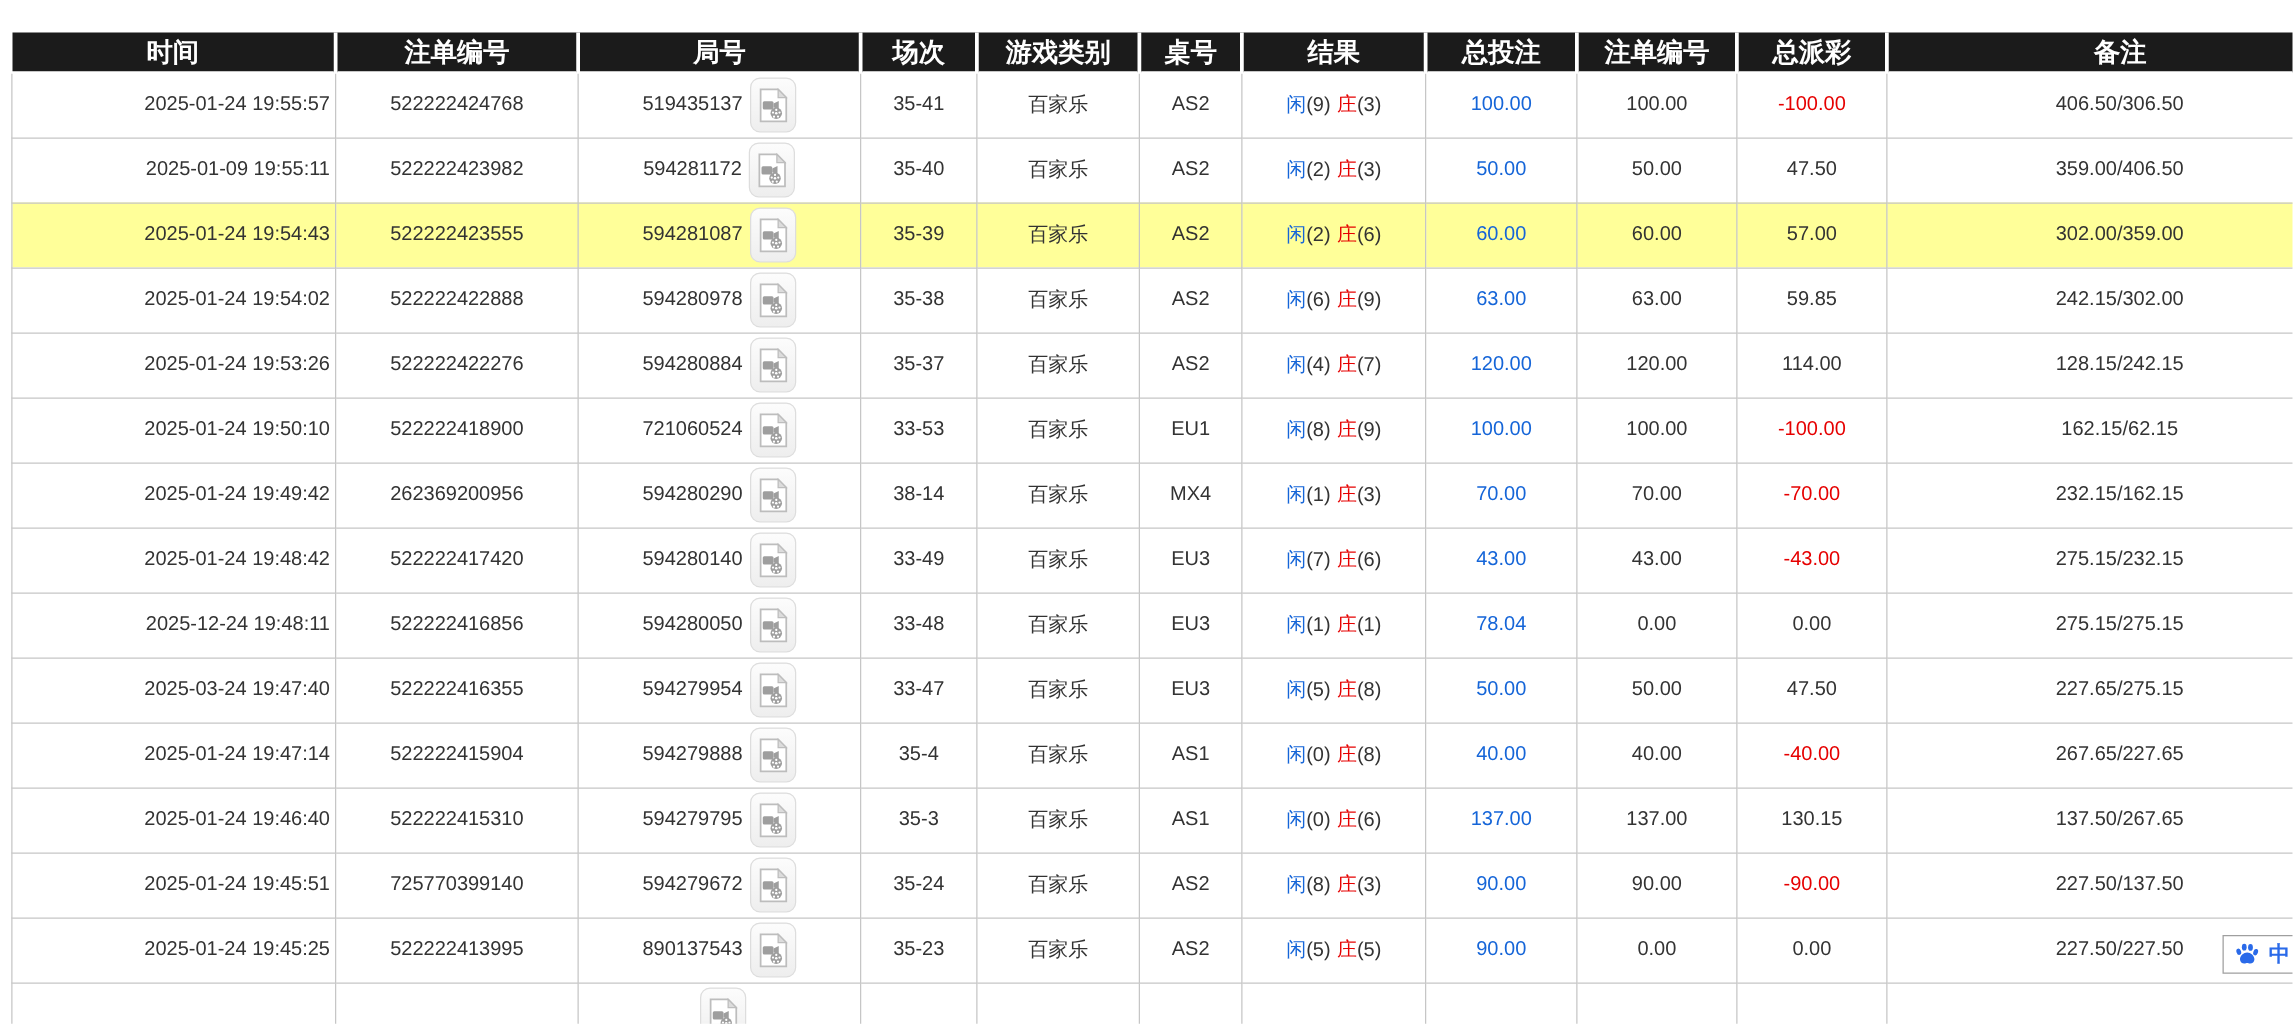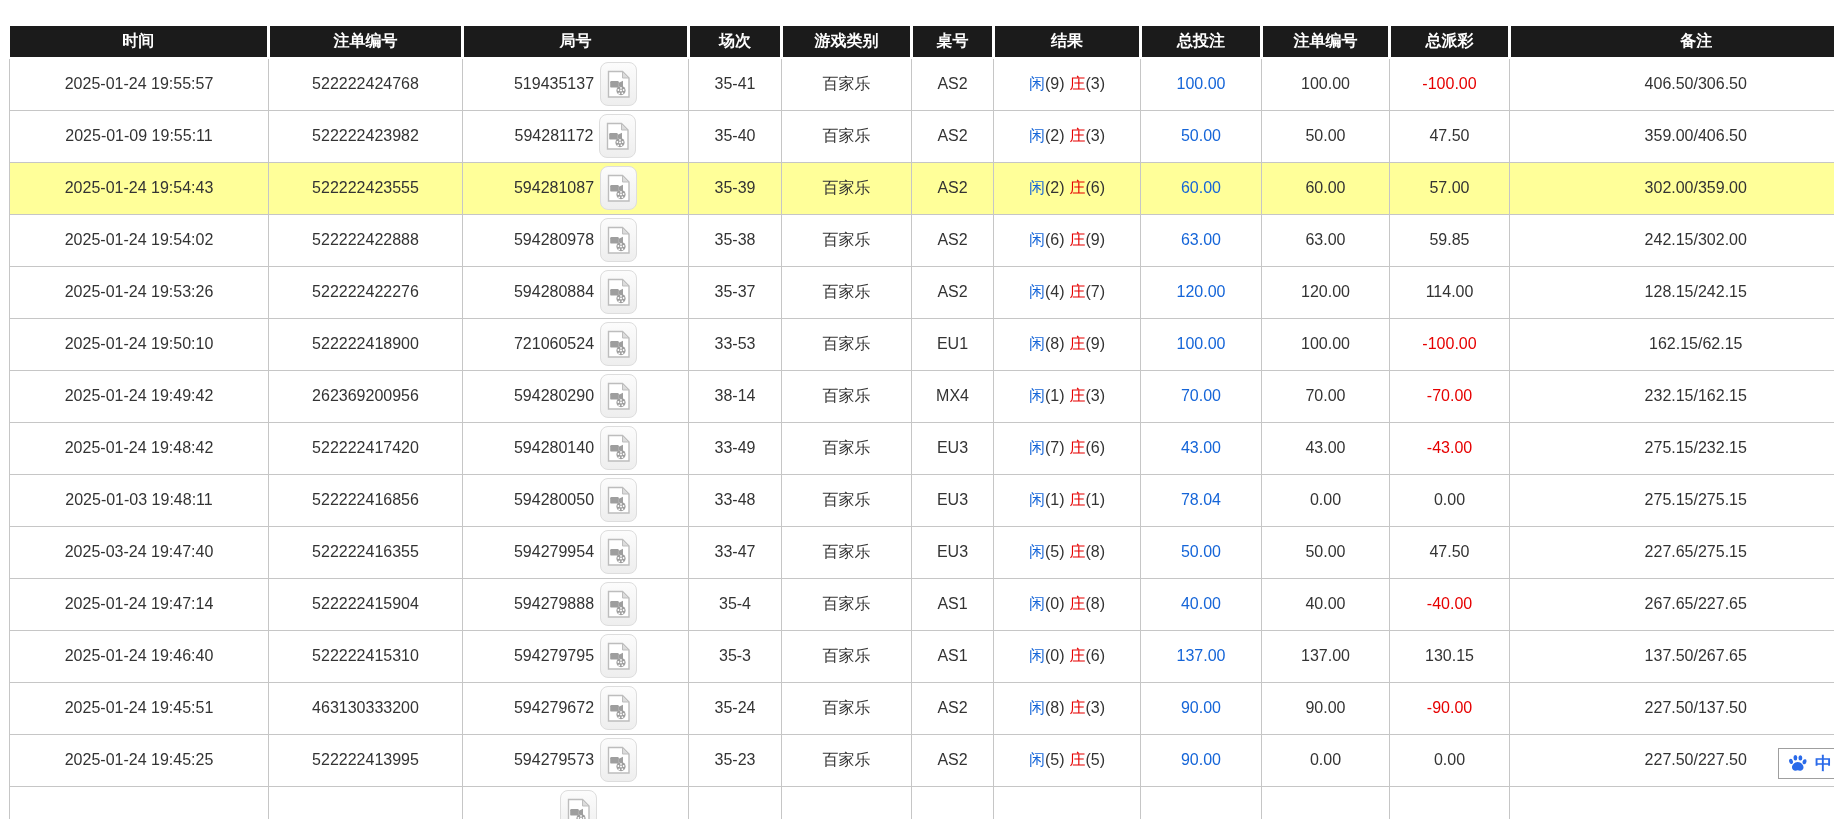--- a/index.html
+++ b/index.html
@@ -11,30 +11,30 @@
   }
   *{box-sizing:border-box;}
   html,body{margin:0;padding:0;}
   body{
     width:1834px;height:819px;overflow:hidden;background:#fff;position:relative;
     font-family:"Liberation Sans","DejaVu Sans",sans-serif;color:#333;
   }
   .table-wrap{position:absolute;left:9px;top:26px;width:1872px;}
   table{border-collapse:collapse;table-layout:fixed;width:1872px;}
   th{
-    background:var(--header-bg,#1b1b1b);color:#fff;font-weight:bold;font-size:16px;
+    background:var(--header-bg,#1b1b1b);color:#fff;font-weight:bold;font-size:21px;
     height:32px;border-right:3px solid #fff;border-bottom:2px solid #fff;
     padding:0;
   }
   th:last-child{border-right:none;}
   td{
     height:52px;border-bottom:1px solid var(--grid-gray);border-right:1px solid var(--grid-gray);
     text-align:center;font-size:16px;padding:0 4px;background:#fff;white-space:nowrap;
   }
-  td:first-child{border-left:1px solid var(--grid-gray);}
+  td:first-child{border-left:1px solid var(--grid-gray);text-align:right;}
   td:last-child{border-right:none;}
   tr.highlight td{background:var(--highlight-row,#ffff99);}
   .blue{color:var(--link-blue,#1565d8);}
   .red{color:var(--negative-red,#e60000);}
   .banker-label{margin-left:5px;}
   .round-cell span{vertical-align:middle;}
   .video-btn{
     display:inline-flex;align-items:center;justify-content:center;vertical-align:middle;
     width:37px;height:44px;margin-left:6px;border:1px solid #ddd;border-radius:8px;
     background:linear-gradient(#fcfcfc,#eee);cursor:pointer;padding:0;
@@ -322,21 +322,21 @@
     <td>EU3</td>
     <td>
       <span class="blue">闲</span><span>(7)</span><span class="red banker-label">庄</span><span>(6)</span>
     </td>
     <td class="blue">43.00</td>
     <td>43.00</td>
     <td class="red">-43.00</td>
     <td>275.15/232.15</td>
   </tr>
         <tr>
-    <td>2025-01-03 19:48:11</td>
+    <td>2025-12-24 19:48:11</td>
     <td>522222416856</td>
     <td class="round-cell">
       <span>594280050</span><button class="video-btn">
               <svg width="25" height="29" viewBox="0 0 25 29">
         <path d="M2.5 1.5 h14 l6.5 6.5 v19 h-20.5 z" fill="#ffffff" stroke="#bdbdbd" stroke-width="1.4"></path>
         <path d="M16.5 1.5 l6.5 6.5 h-6.5 z" fill="#dcdcdc" stroke="#bdbdbd" stroke-width="1"></path>
         <rect x="4.2" y="11" width="8.6" height="6.6" rx="1.2" fill="#9e9e9e"></rect>
         <polygon points="12.8,12.8 17,10.8 17,17.8 12.8,15.8" fill="#9e9e9e"></polygon>
         <circle cx="15" cy="20.6" r="4.6" fill="#9e9e9e"></circle>
         <circle cx="15" cy="20.6" r="1" fill="#ffffff"></circle>
@@ -447,21 +447,21 @@
     <td>
       <span class="blue">闲</span><span>(0)</span><span class="red banker-label">庄</span><span>(6)</span>
     </td>
     <td class="blue">137.00</td>
     <td>137.00</td>
     <td>130.15</td>
     <td>137.50/267.65</td>
   </tr>
         <tr>
     <td>2025-01-24 19:45:51</td>
-    <td>463130333200</td>
+    <td>725770399140</td>
     <td class="round-cell">
       <span>594279672</span><button class="video-btn">
               <svg width="25" height="29" viewBox="0 0 25 29">
         <path d="M2.5 1.5 h14 l6.5 6.5 v19 h-20.5 z" fill="#ffffff" stroke="#bdbdbd" stroke-width="1.4"></path>
         <path d="M16.5 1.5 l6.5 6.5 h-6.5 z" fill="#dcdcdc" stroke="#bdbdbd" stroke-width="1"></path>
         <rect x="4.2" y="11" width="8.6" height="6.6" rx="1.2" fill="#9e9e9e"></rect>
         <polygon points="12.8,12.8 17,10.8 17,17.8 12.8,15.8" fill="#9e9e9e"></polygon>
         <circle cx="15" cy="20.6" r="4.6" fill="#9e9e9e"></circle>
         <circle cx="15" cy="20.6" r="1" fill="#ffffff"></circle>
         <circle cx="15" cy="17.9" r="0.9" fill="#ffffff"></circle>
@@ -480,21 +480,21 @@
     </td>
     <td class="blue">90.00</td>
     <td>90.00</td>
     <td class="red">-90.00</td>
     <td>227.50/137.50</td>
   </tr>
         <tr>
     <td>2025-01-24 19:45:25</td>
     <td>522222413995</td>
     <td class="round-cell">
-      <span>594279573</span><button class="video-btn">
+      <span>890137543</span><button class="video-btn">
               <svg width="25" height="29" viewBox="0 0 25 29">
         <path d="M2.5 1.5 h14 l6.5 6.5 v19 h-20.5 z" fill="#ffffff" stroke="#bdbdbd" stroke-width="1.4"></path>
         <path d="M16.5 1.5 l6.5 6.5 h-6.5 z" fill="#dcdcdc" stroke="#bdbdbd" stroke-width="1"></path>
         <rect x="4.2" y="11" width="8.6" height="6.6" rx="1.2" fill="#9e9e9e"></rect>
         <polygon points="12.8,12.8 17,10.8 17,17.8 12.8,15.8" fill="#9e9e9e"></polygon>
         <circle cx="15" cy="20.6" r="4.6" fill="#9e9e9e"></circle>
         <circle cx="15" cy="20.6" r="1" fill="#ffffff"></circle>
         <circle cx="15" cy="17.9" r="0.9" fill="#ffffff"></circle>
         <circle cx="17.6" cy="20" r="0.9" fill="#ffffff"></circle>
         <circle cx="16.4" cy="23.2" r="0.9" fill="#ffffff"></circle>

